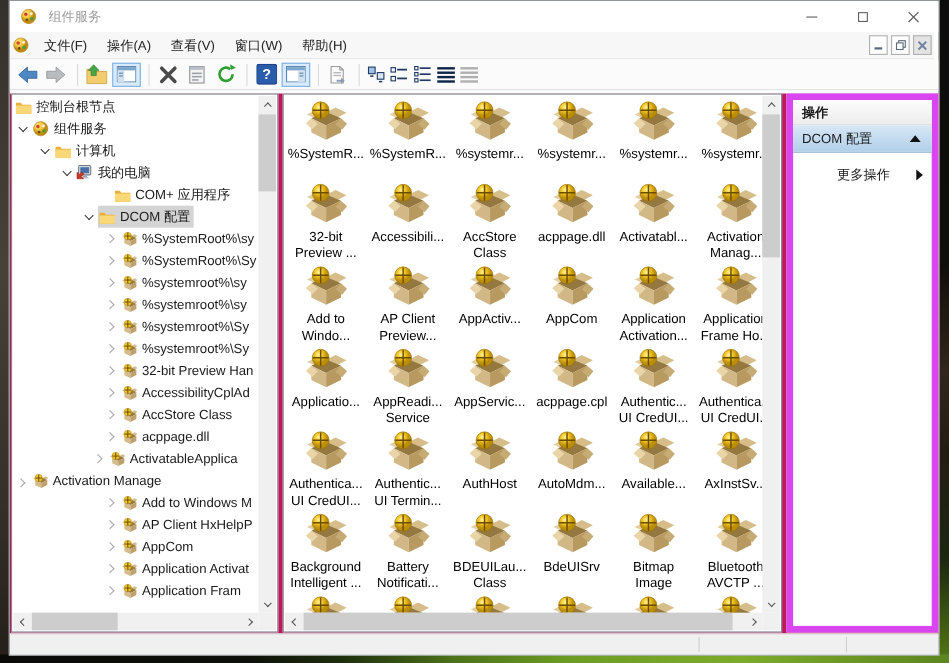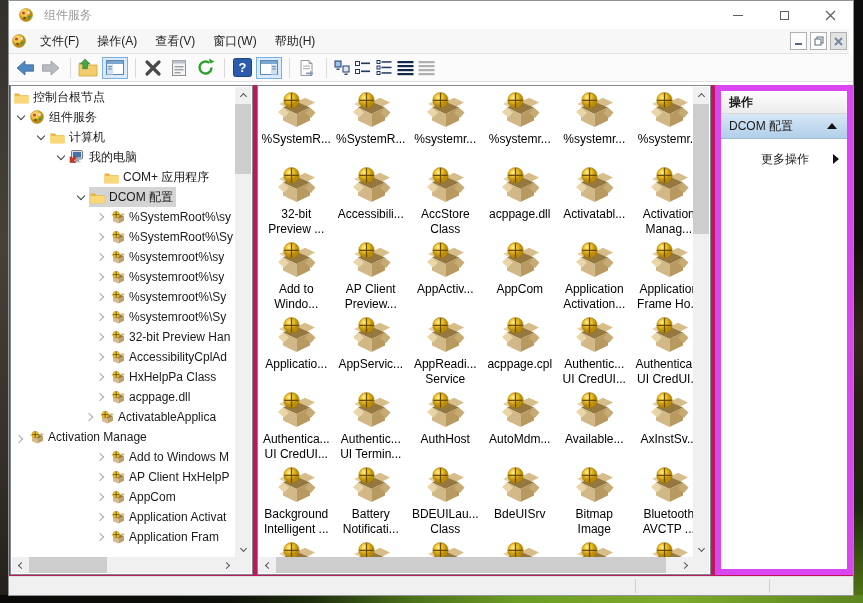--- a/index.html
+++ b/index.html
@@ -518,21 +518,21 @@
                 <svg width="15" height="14" viewBox="0 0 15 14">
                   <polygon points="1,5 5.5,2.8 9.5,4.6 5,7" fill="#e0ca9c"></polygon>
                   <polygon points="9.5,4.6 12.5,3 15,4.6 11.5,6.6" fill="#d2ba8a"></polygon>
                   <polygon points="3,6.4 8.5,4 14,6.4 8.5,9" fill="#96793e"></polygon>
                   <polygon points="3,6.4 8.5,9 8.5,13.6 3,11.2" fill="#d5bc8c"></polygon>
                   <polygon points="8.5,9 14,6.4 14,10.8 8.5,13.6" fill="#bda06c"></polygon>
                   <circle cx="6.2" cy="4.6" r="3.4" fill="#f2c730" stroke="#a67c10" stroke-width="0.4"></circle>
                   <path d="M6.2 1.4 v6.4 M3.2 4.6 h6" stroke="#6b4e00" stroke-width="0.9" fill="none"></path>
                 </svg>
               </span>
-              <span class="tlabel">HxHelpPa Class</span>
+              <span class="tlabel">AccStore Class</span>
             </span>
           </div>
           <div class="trow" style="padding-left: 81px;">
             <span class="chev">
               <span class="cv right"></span>
             </span>
             <span class="titem">
               <span class="ticon">
                 <svg width="15" height="14" viewBox="0 0 15 14">
                   <polygon points="1,5 5.5,2.8 9.5,4.6 5,7" fill="#e0ca9c"></polygon>
@@ -1143,62 +1143,62 @@
                 <circle cx="15.5" cy="9.3" r="7.7" fill="url(#goldg60)" stroke="#9a7206" stroke-width="0.6"></circle>
                 <path d="M15.5 2.1 v14.4 M8.3 9.3 h14.4" stroke="#6b4e00" stroke-width="1.3" fill="none"></path>
               </svg></span>
             <div class="glabel">
               <div>Applicatio...</div>
             </div>
           </div>
           <div class="gcell">
             <span><svg width="40" height="37" viewBox="0 0 40 37">
                 <defs>
-                  <radialGradient id="goldg62" cx="38%" cy="32%">
-                    <stop offset="0%" stop-color="#fff3a0"></stop>
-                    <stop offset="45%" stop-color="#f4c829"></stop>
-                    <stop offset="100%" stop-color="#bc8d07"></stop>
-                  </radialGradient>
-                </defs>
-                <polygon points="3,13 14,7.5 21,10.8 10.5,16.5" fill="#e3ce9f"></polygon>
-                <polygon points="21,10.8 29,6.8 39,11.5 29.5,16.5" fill="#d6bd89"></polygon>
-                <polygon points="7,16.5 20,10.5 34,16.5 20.5,23" fill="#94783f"></polygon>
-                <polygon points="7,16.5 20.5,23 20.5,36 7,29.5" fill="#d3b887"></polygon>
-                <polygon points="20.5,23 34,16.5 34,29.5 20.5,36" fill="#b8995f"></polygon>
-                <polygon points="7,16.5 13,21.5 8,26.5 2,21" fill="#e9d5a8"></polygon>
-                <polygon points="34,16.5 39.5,21.5 35,27 29,22" fill="#c7ab74"></polygon>
-                <circle cx="15.5" cy="9.3" r="7.7" fill="url(#goldg62)" stroke="#9a7206" stroke-width="0.6"></circle>
-                <path d="M15.5 2.1 v14.4 M8.3 9.3 h14.4" stroke="#6b4e00" stroke-width="1.3" fill="none"></path>
-              </svg></span>
-            <div class="glabel">
-              <div>AppServic...</div>
-            </div>
-          </div>
-          <div class="gcell">
-            <span><svg width="40" height="37" viewBox="0 0 40 37">
-                <defs>
                   <radialGradient id="goldg61" cx="38%" cy="32%">
                     <stop offset="0%" stop-color="#fff3a0"></stop>
                     <stop offset="45%" stop-color="#f4c829"></stop>
                     <stop offset="100%" stop-color="#bc8d07"></stop>
                   </radialGradient>
                 </defs>
                 <polygon points="3,13 14,7.5 21,10.8 10.5,16.5" fill="#e3ce9f"></polygon>
                 <polygon points="21,10.8 29,6.8 39,11.5 29.5,16.5" fill="#d6bd89"></polygon>
                 <polygon points="7,16.5 20,10.5 34,16.5 20.5,23" fill="#94783f"></polygon>
                 <polygon points="7,16.5 20.5,23 20.5,36 7,29.5" fill="#d3b887"></polygon>
                 <polygon points="20.5,23 34,16.5 34,29.5 20.5,36" fill="#b8995f"></polygon>
                 <polygon points="7,16.5 13,21.5 8,26.5 2,21" fill="#e9d5a8"></polygon>
                 <polygon points="34,16.5 39.5,21.5 35,27 29,22" fill="#c7ab74"></polygon>
                 <circle cx="15.5" cy="9.3" r="7.7" fill="url(#goldg61)" stroke="#9a7206" stroke-width="0.6"></circle>
                 <path d="M15.5 2.1 v14.4 M8.3 9.3 h14.4" stroke="#6b4e00" stroke-width="1.3" fill="none"></path>
               </svg></span>
             <div class="glabel">
               <div>AppReadi...</div>
               <div>Service</div>
+            </div>
+          </div>
+          <div class="gcell">
+            <span><svg width="40" height="37" viewBox="0 0 40 37">
+                <defs>
+                  <radialGradient id="goldg62" cx="38%" cy="32%">
+                    <stop offset="0%" stop-color="#fff3a0"></stop>
+                    <stop offset="45%" stop-color="#f4c829"></stop>
+                    <stop offset="100%" stop-color="#bc8d07"></stop>
+                  </radialGradient>
+                </defs>
+                <polygon points="3,13 14,7.5 21,10.8 10.5,16.5" fill="#e3ce9f"></polygon>
+                <polygon points="21,10.8 29,6.8 39,11.5 29.5,16.5" fill="#d6bd89"></polygon>
+                <polygon points="7,16.5 20,10.5 34,16.5 20.5,23" fill="#94783f"></polygon>
+                <polygon points="7,16.5 20.5,23 20.5,36 7,29.5" fill="#d3b887"></polygon>
+                <polygon points="20.5,23 34,16.5 34,29.5 20.5,36" fill="#b8995f"></polygon>
+                <polygon points="7,16.5 13,21.5 8,26.5 2,21" fill="#e9d5a8"></polygon>
+                <polygon points="34,16.5 39.5,21.5 35,27 29,22" fill="#c7ab74"></polygon>
+                <circle cx="15.5" cy="9.3" r="7.7" fill="url(#goldg62)" stroke="#9a7206" stroke-width="0.6"></circle>
+                <path d="M15.5 2.1 v14.4 M8.3 9.3 h14.4" stroke="#6b4e00" stroke-width="1.3" fill="none"></path>
+              </svg></span>
+            <div class="glabel">
+              <div>AppServic...</div>
             </div>
           </div>
           <div class="gcell">
             <span><svg width="40" height="37" viewBox="0 0 40 37">
                 <defs>
                   <radialGradient id="goldg63" cx="38%" cy="32%">
                     <stop offset="0%" stop-color="#fff3a0"></stop>
                     <stop offset="45%" stop-color="#f4c829"></stop>
                     <stop offset="100%" stop-color="#bc8d07"></stop>
                   </radialGradient>

